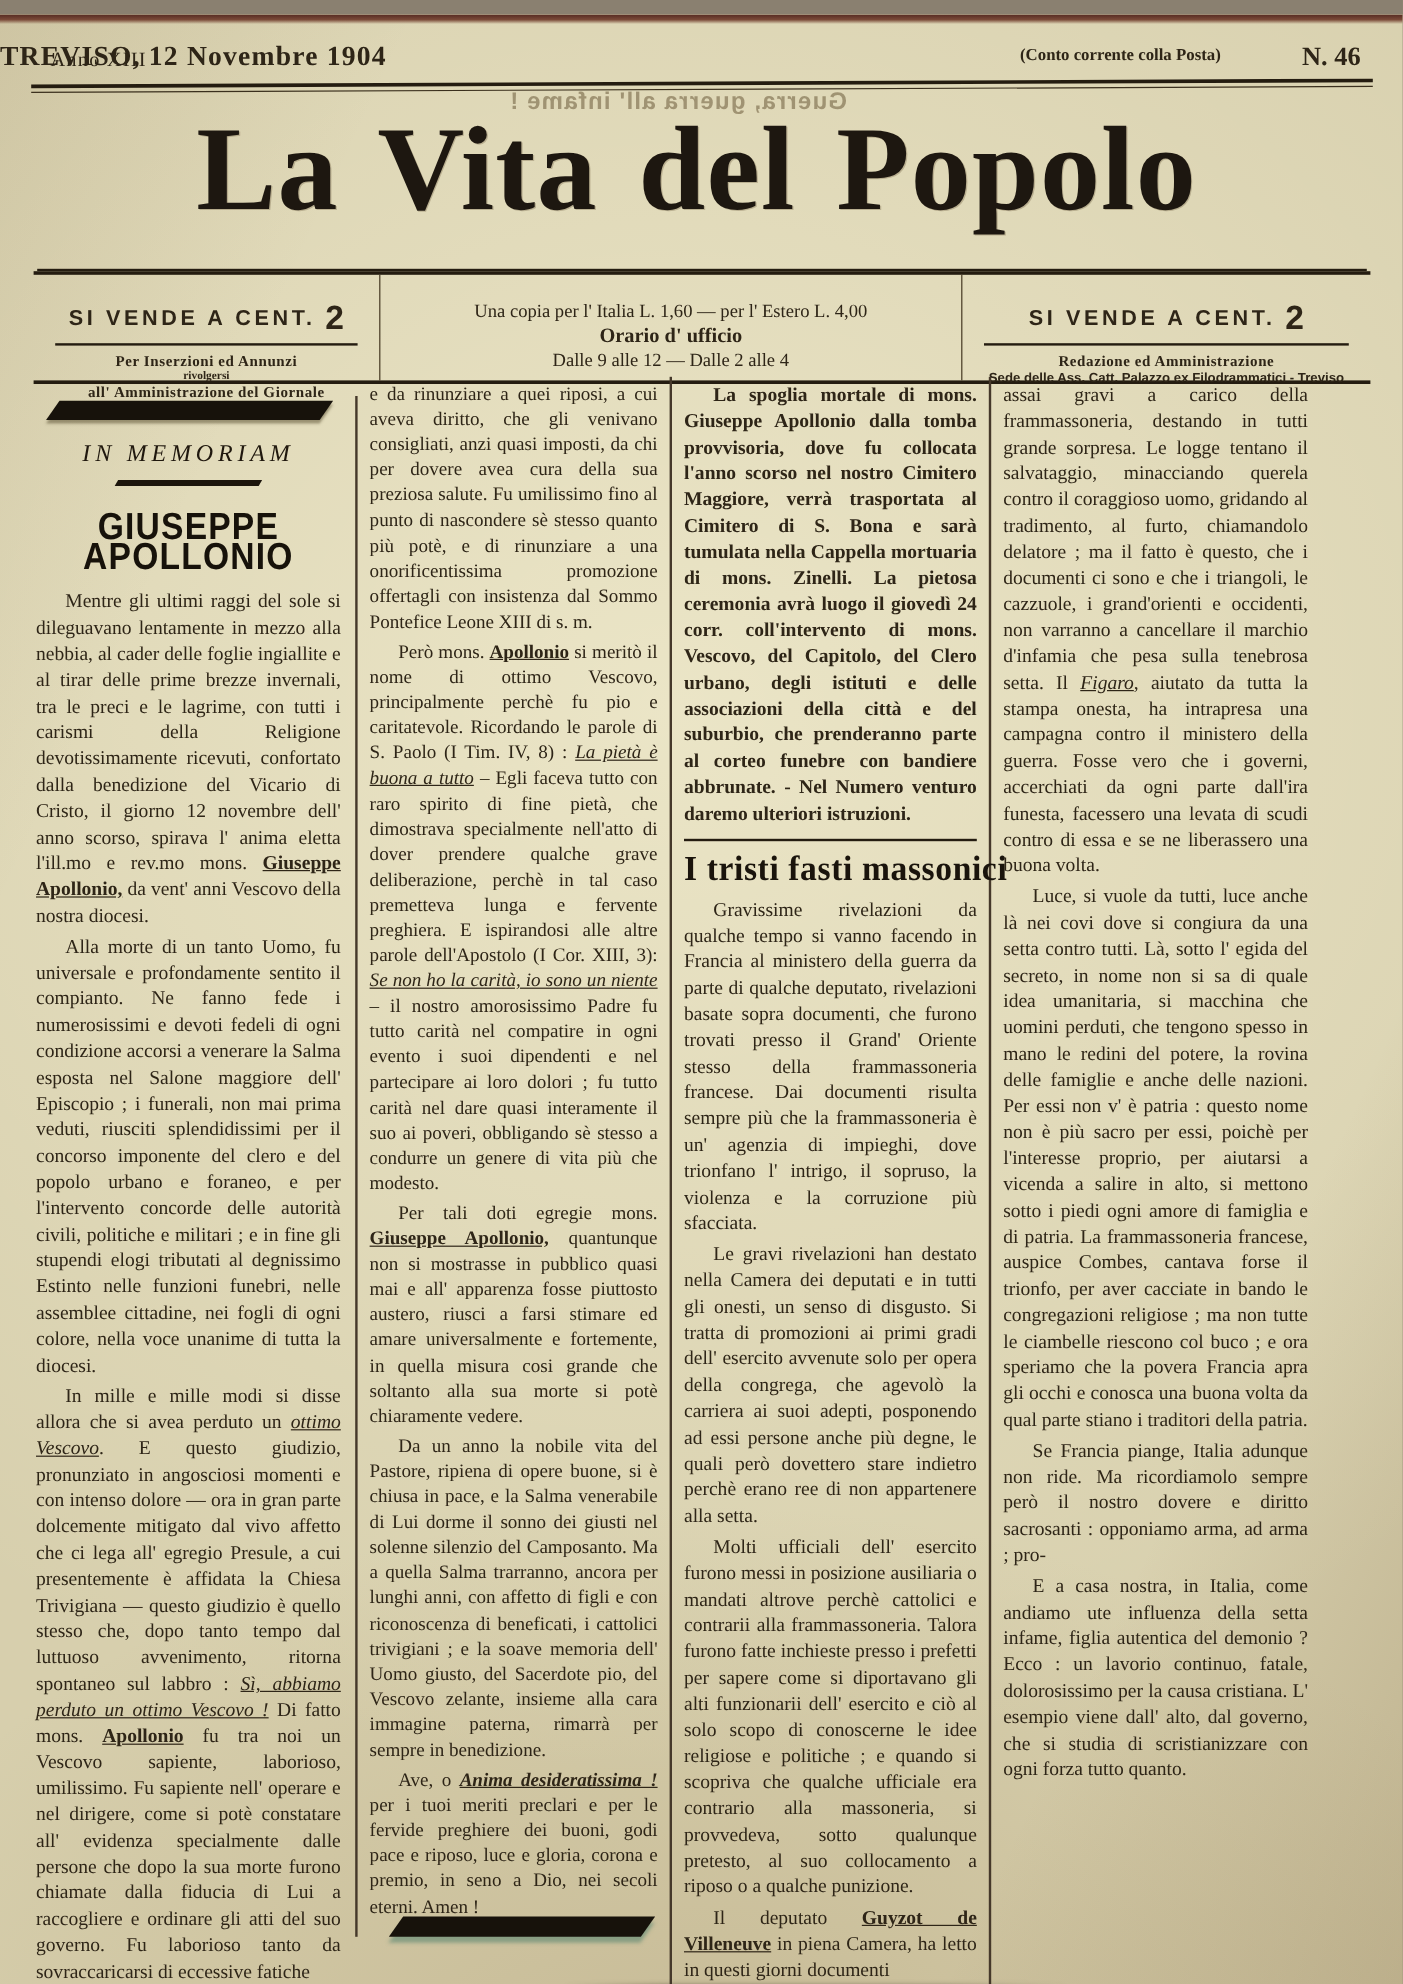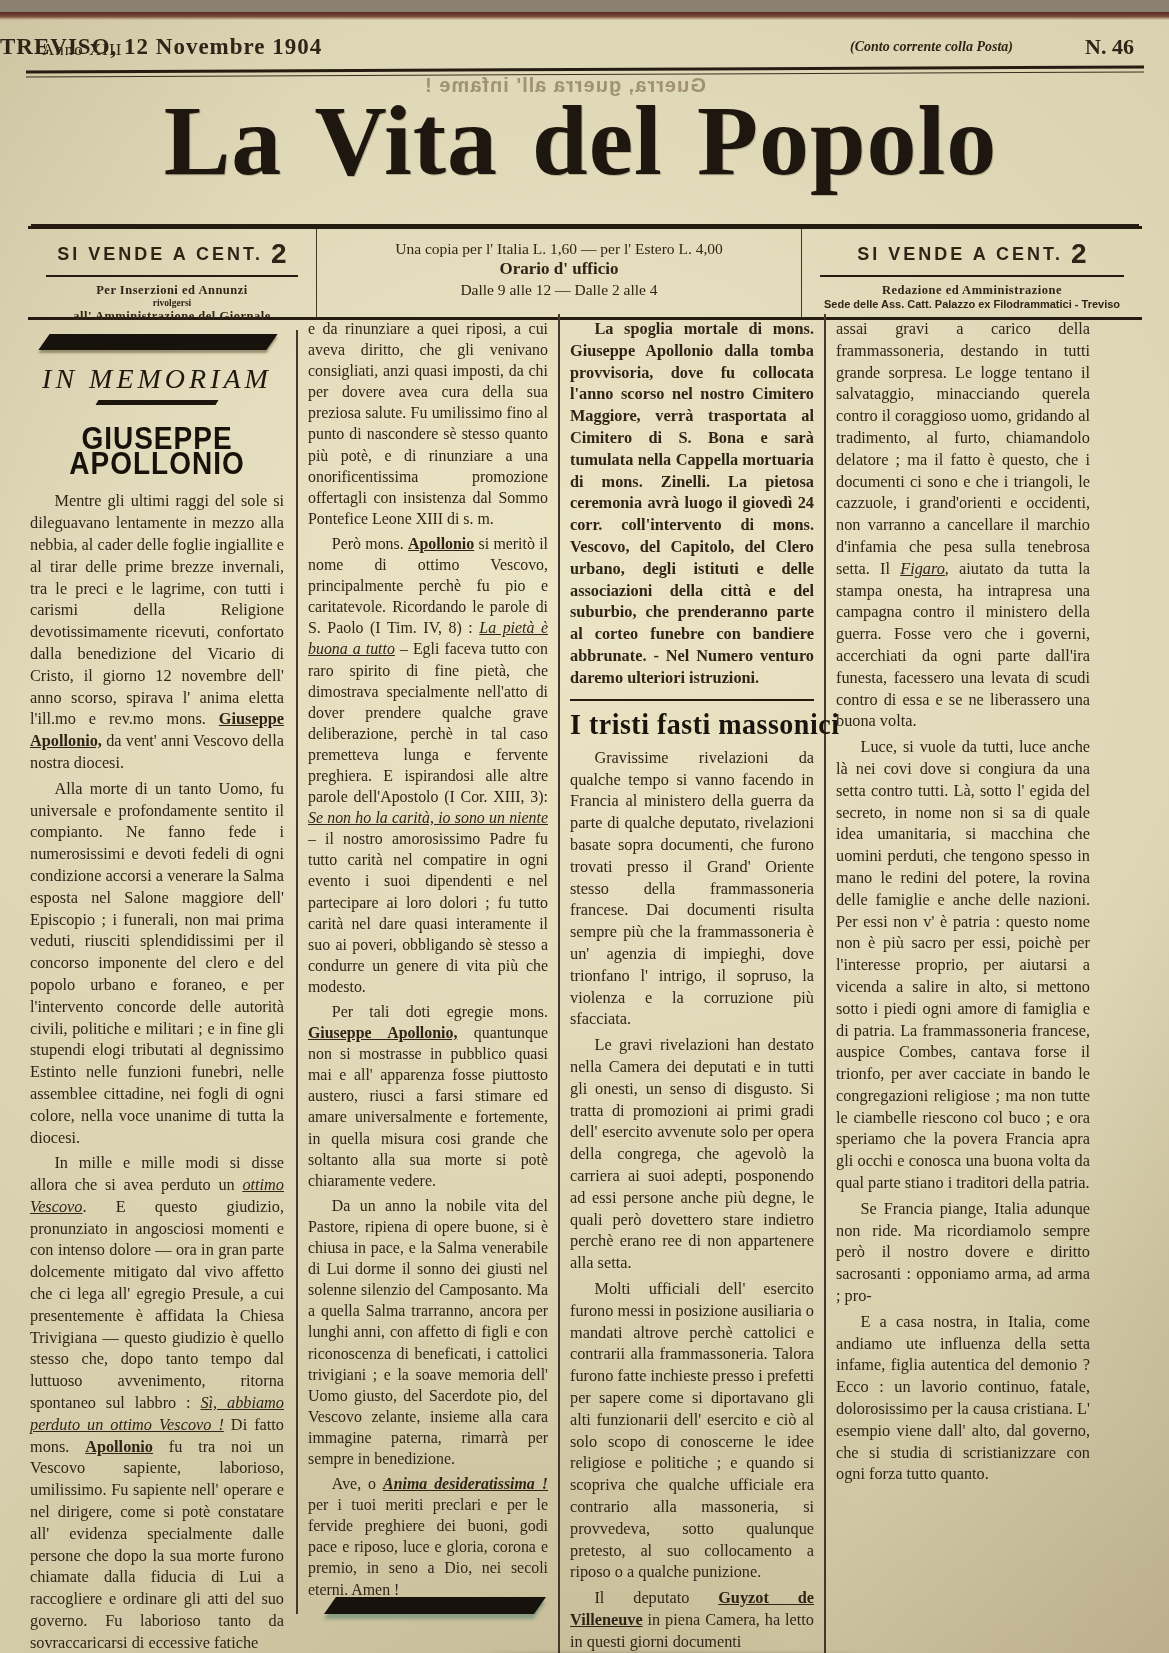--- a/index.html
+++ b/index.html
@@ -12,38 +12,38 @@
       radial-gradient(120% 60% at 50% 108%, rgba(150,125,80,0.28), rgba(0,0,0,0) 55%);
     font-family:"Liberation Serif","DejaVu Serif",serif;
     color:#2e2517;
   }
   .top-edge{position:absolute;left:0;top:0;width:1169px;height:8px;
     background:linear-gradient(180deg,#552a22 0%,#7a4a38 55%,rgba(90,60,40,0) 100%);}
   
   .anno{position:absolute;left:42px;top:28px;font-size:17px;letter-spacing:1px;}
   .dateline{position:absolute;left:0;right:0;top:22px;
     font-weight:bold;font-size:23px;letter-spacing:1px;}
-  .conto{position:absolute;left:850px;top:27px;font-style:italic;font-weight:bold;font-size:14px;}
+  .conto{position:absolute;left:850px;top:27px;font-weight:bold;font-size:14px;}
   .numero{position:absolute;left:1085px;top:22px;font-weight:bold;font-size:22px;}
   .rule-a{position:absolute;left:26px;top:56px;width:1118px;height:3px;background:#241c10;
     transform:rotate(-0.25deg);}
   .rule-b{position:absolute;left:26px;top:62px;width:1118px;height:1px;background:#3a2f1d;
     transform:rotate(-0.25deg);}
   
   .ghost{position:absolute;left:395px;top:62px;width:340px;text-align:center;
     transform:scaleX(-1);font-family:"Liberation Sans",sans-serif;font-weight:bold;
     font-size:20px;letter-spacing:1px;color:rgba(95,78,46,0.50);filter:blur(0.4px);}
   .masthead{position:absolute;left:0;right:8px;top:58px;height:142px;line-height:142px;
     margin:0;text-align:center;font-weight:bold;font-size:100px;letter-spacing:1px;
     word-spacing:8px;color:#1d1710;text-shadow:1px 1px 0 rgba(70,50,25,0.25);}
   
   .infobox{position:absolute;left:28px;top:214px;width:1114px;height:88px;
     border-top:3px solid #241c10;border-bottom:3px solid #241c10;
     box-shadow:0 -5px 0 -3px #241c10;display:flex;}
-  .ib-cell{box-sizing:border-box;padding:9px 8px 4px;text-align:center;}
+  .ib-cell{box-sizing:border-box;padding:20px 8px 4px;text-align:center;}
   .ib-left{width:288px;}
   .ib-center{flex:1;border-left:1px solid #453822;border-right:1px solid #453822;}
   .ib-right{width:340px;}
   .price-line{font-family:"Liberation Sans",sans-serif;font-weight:bold;font-size:18px;
     letter-spacing:3px;white-space:nowrap;}
   .price-big{font-size:28px;vertical-align:-3px;letter-spacing:0;}
   .price-rule{height:2px;background:#241c10;margin:5px 10px 6px;}
   .ib-small{font-weight:bold;font-size:12.5px;line-height:14px;letter-spacing:0.5px;}
   .ib-tiny{font-weight:bold;font-size:9.5px;line-height:12px;}
   .ib-title{font-weight:bold;font-size:17px;line-height:20px;}
@@ -59,21 +59,21 @@
   #vr1{left:296px;top:318px;height:1284px;}
   #vr2{left:558px;top:302px;height:1344px;}
   #vr3{left:824px;top:302px;height:1344px;}
   .para{margin:0 0 4px 0;text-indent:1.5em;}
   .para.noindent{text-indent:0;}
   .bold-para{font-weight:bold;}
   .mourning-bar{height:16px;background:#17120b;transform:skewX(-35deg);
     width:228px;margin:2px 0 18px 14px;box-shadow:2px 3px 2px rgba(80,70,40,0.5);}
   #col2-bar{position:absolute;left:330px;top:1585px;width:210px;height:17px;margin:0;
     box-shadow:3px 5px 3px rgba(80,130,110,0.55);}
-  .kicker{text-align:center;font-style:italic;font-size:28px;letter-spacing:4px;
+  .kicker{text-align:center;font-style:italic;font-size:20px;letter-spacing:4px;
     margin:6px 0 10px;color:#20180e;}
   .kicker-rule{width:120px;height:5px;background:#1c150c;margin:0 auto 22px;
     transform:skewX(-30deg);}
   .headline1{text-align:center;font-family:"Liberation Sans",sans-serif;font-weight:bold;
     font-size:28px;letter-spacing:1px;word-spacing:12px;margin:0 0 20px;color:#17120a;
     transform:scaleY(1.12);transform-origin:top;}
   .divider-rule{height:2.5px;background:#241c10;margin:10px 0 12px;}
   .headline2{font-weight:bold;font-size:28px;letter-spacing:0.5px;margin:0 0 12px;
     color:#1a140c;white-space:nowrap;transform:scaleY(1.05);transform-origin:left top;}
   .bottom-smudge{position:absolute;left:470px;top:1642px;width:420px;height:12px;

